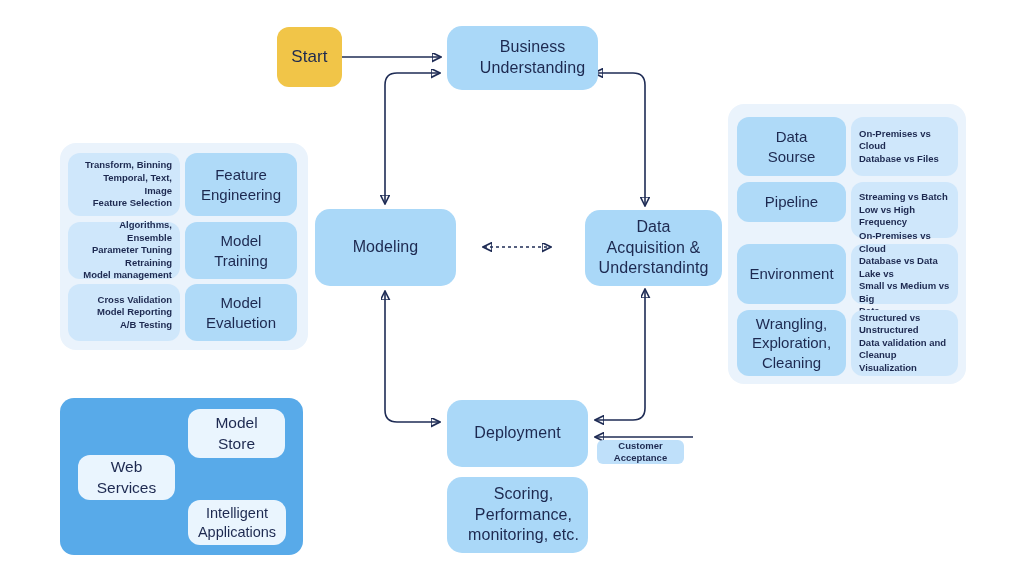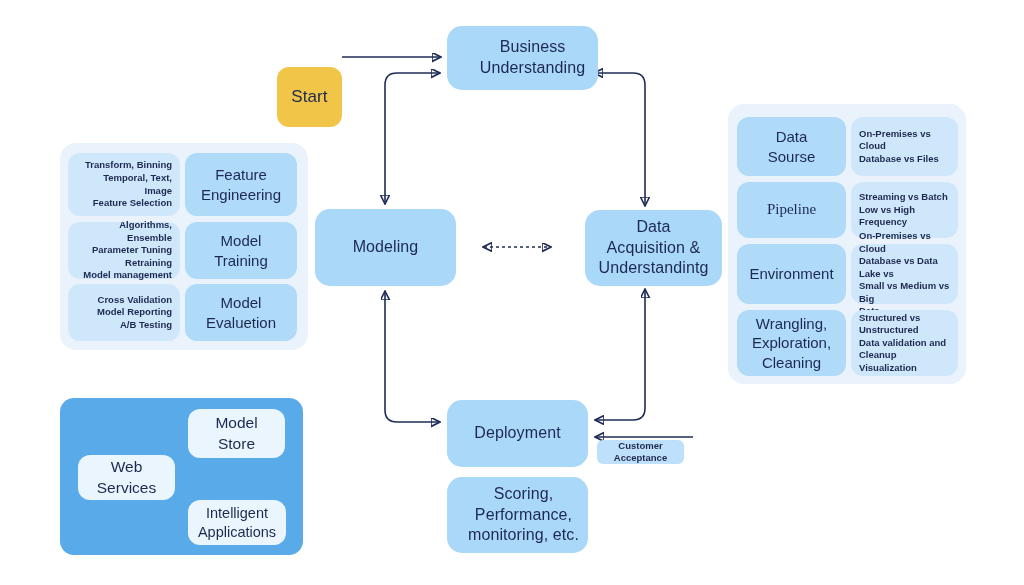--- a/index.html
+++ b/index.html
@@ -15,21 +15,21 @@
     overflow:hidden;
   }
   .arrows{position:absolute;left:0;top:0;width:1024px;height:585px;pointer-events:none;}
   .arrows path{fill:none;stroke:var(--arrow-navy);stroke-width:1.6;}
   .node{
     position:absolute;display:flex;align-items:center;justify-content:center;
     text-align:center;box-sizing:border-box;white-space:pre-line;
     background:var(--node-blue);border-radius:15px;font-size:16px;font-weight:500;
     line-height:1.3;letter-spacing:.1px;
   }
-  .node.yellow{background:var(--accent-yellow);border-radius:12px;font-size:17px;margin-top:40px;}
+  .node.yellow{background:var(--accent-yellow);border-radius:12px;font-size:17px;}
   .panel{position:absolute;border-radius:16px;background:var(--panel-light);}
   .panel.dark{background:var(--dark-panel-blue);border-radius:14px;}
   .pbox{
     position:absolute;display:flex;align-items:center;justify-content:center;
     box-sizing:border-box;text-align:center;white-space:pre-line;border-radius:12px;
   }
   .pbox.title{background:var(--title-blue);font-size:15px;font-weight:500;line-height:1.3;}
   .pbox.desc{background:var(--detail-blue);font-size:9.5px;font-weight:600;line-height:1.32;padding:4px 8px;}
   .pbox.desc.right{justify-content:flex-end;text-align:right;}
   .pbox.desc.left{justify-content:flex-start;text-align:left;}
@@ -94,21 +94,21 @@
 A/B Testing</div>
     <div class="pbox title" style="left:125px;top:141px;width:112px;height:57px;">Model
 Evaluetion</div>
   </div>
 
   <div class="panel" style="left:728px;top:104px;width:238px;height:280px;">
     <div class="pbox title" style="left:9px;top:13px;width:109px;height:59px;">Data
 Sourse</div>
     <div class="pbox desc left" style="left:123px;top:13px;width:107px;height:59px;">On-Premises vs Cloud
 Database vs Files</div>
-    <div class="pbox title" style="left:9px;top:78px;width:109px;height:56px;font-family:Liberation Serif, serif;">Pipeline</div>
+    <div class="pbox title" style="left:9px;top:78px;width:109px;height:40px;">Pipeline</div>
     <div class="pbox desc left" style="left:123px;top:78px;width:107px;height:56px;">Streaming vs Batch
 Low vs High Frequency</div>
     <div class="pbox title" style="left:9px;top:140px;width:109px;height:60px;">Environment</div>
     <div class="pbox desc left" style="left:123px;top:140px;width:107px;height:60px;">On-Premises vs Cloud
 Database vs Data Lake vs
 Small vs Medium vs Big
 Data</div>
     <div class="pbox title" style="left:9px;top:206px;width:109px;height:66px;">Wrangling,
 Exploration,
 Cleaning</div>

